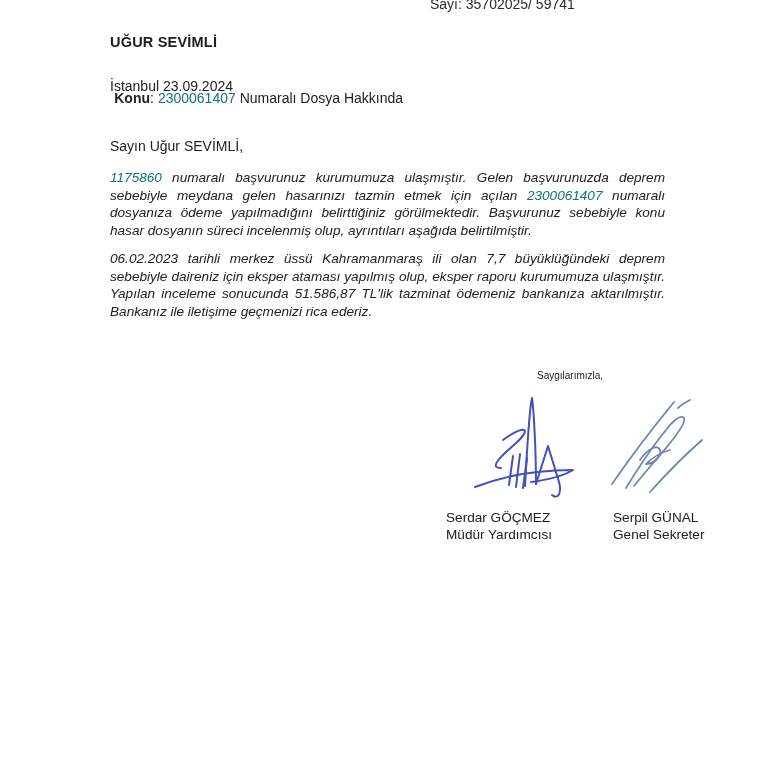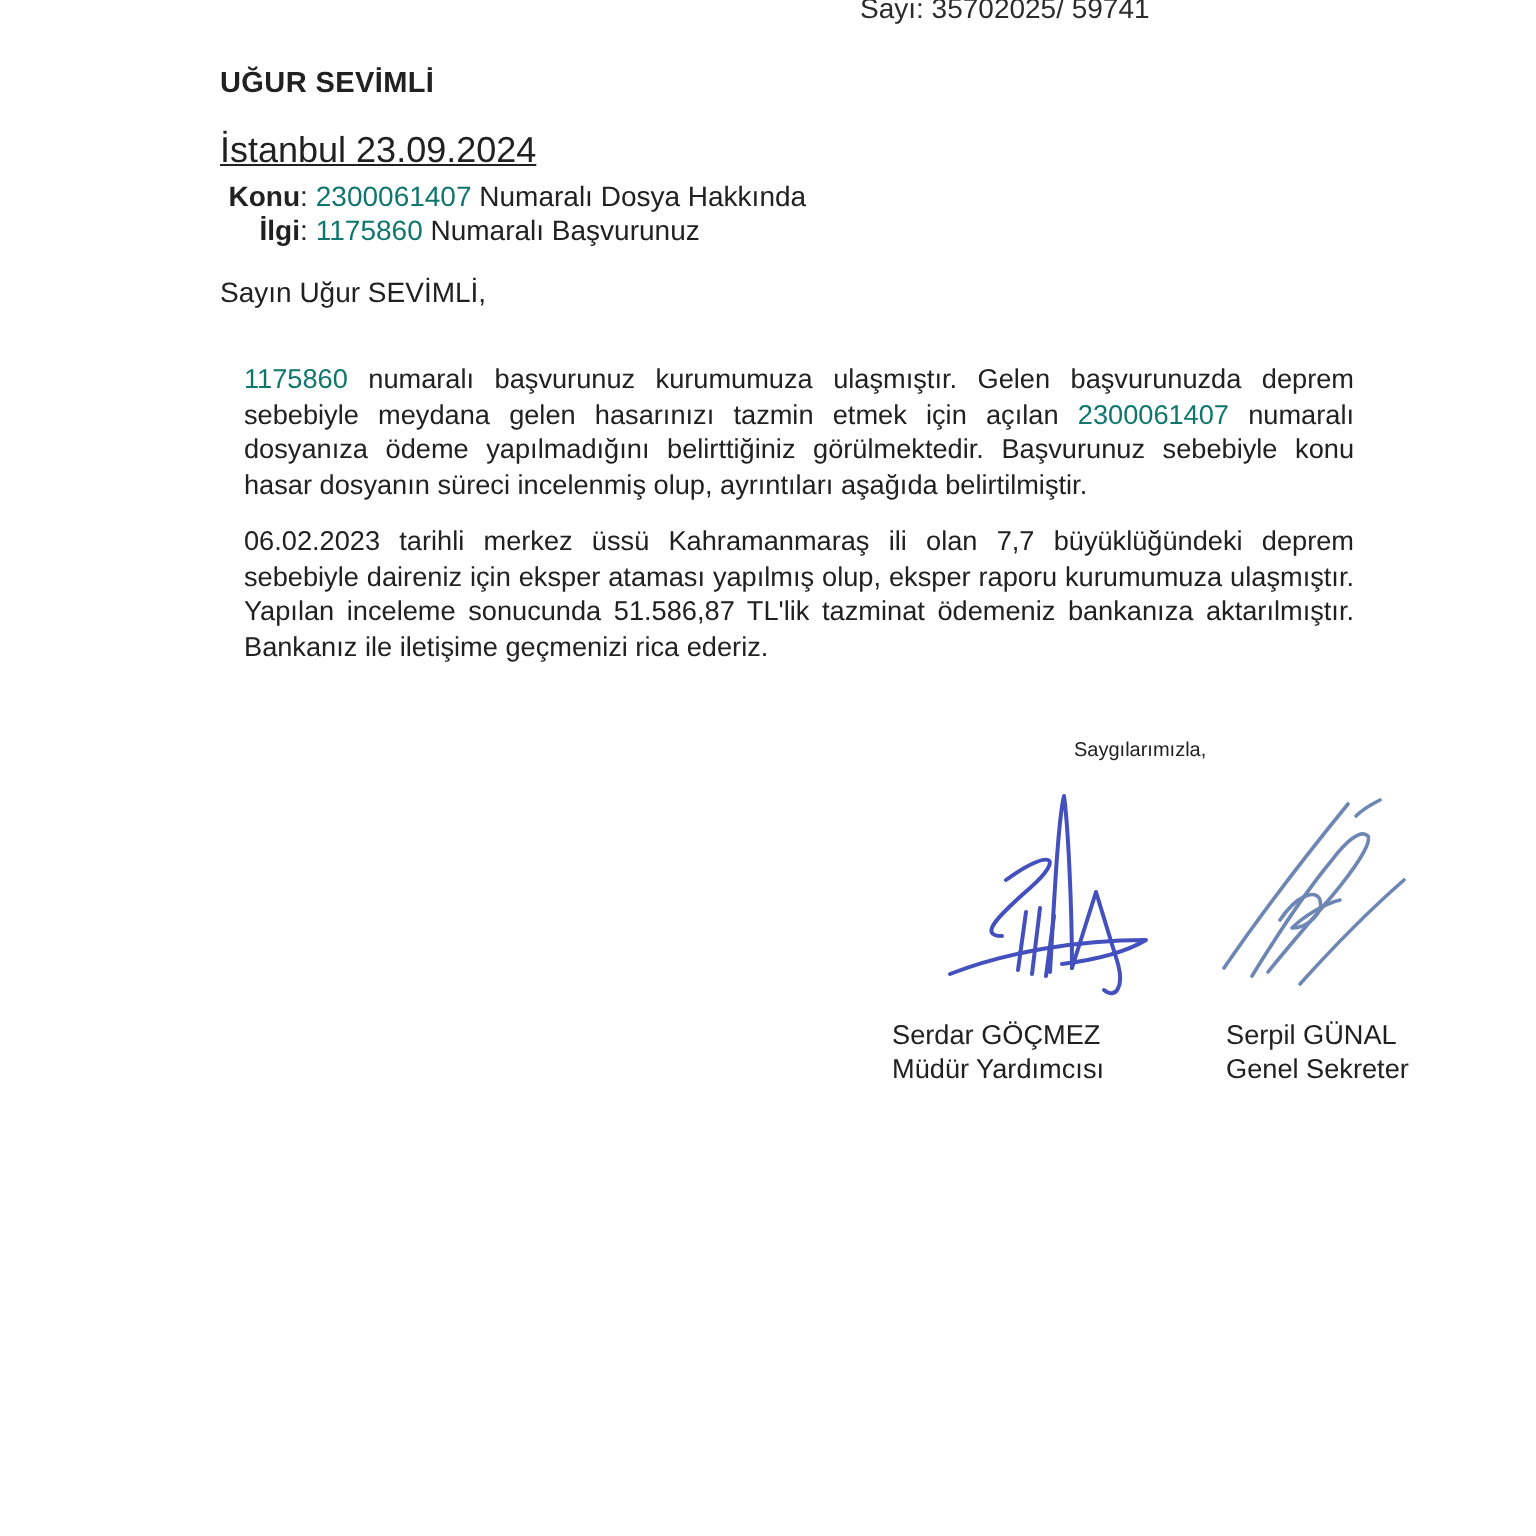--- a/index.html
+++ b/index.html
@@ -27,23 +27,22 @@
   }
   .recipient-name {
     left: 110px;
     top: 34px;
     font-size: 14.5px;
     font-weight: bold;
     letter-spacing: 0.2px;
   }
   .place-date {
     left: 110px;
-    top: 65px;
-    font-size: 18px;
-    text-decoration: underline;
+    top: 78px;
+    font-size: 14px;
   }
   .meta-block {
     left: 110px;
     top: 90px;
     font-size: 14px;
     line-height: 17px;
   }
   .meta-row { white-space: nowrap; }
   .meta-label {
     display: inline-block;
@@ -57,21 +56,22 @@
     left: 110px;
     top: 138px;
     font-size: 14px;
   }
   .body-par {
     left: 110px;
     width: 555px;
     font-size: 13.6px;
     line-height: 17.6px;
     text-align: justify;
-    margin: 12px;
+    margin: 0;
+    font-style: italic;
   }
   .par1 { top: 169px; }
   .par2 { top: 250px; }
   .closing-line {
     left: 110px;
     top: 355px;
     font-size: 14px;
   }
   .regards {
     left: 537px;
@@ -95,23 +95,20 @@
 
   <div class="abs sayi-line">Sayı: 35702025/ 59741</div>
 
   <div class="abs recipient-name">UĞUR SEVİMLİ</div>
 
   <div class="abs place-date">İstanbul 23.09.2024</div>
 
   <div class="abs meta-block">
     <div class="meta-row">
       <span class="meta-label">Konu</span><span class="meta-colon">:</span><span class="num">2300061407</span><span> Numaralı Dosya Hakkında</span>
-    </div>
-    <div class="meta-row">
-      <span class="meta-label">İlgi</span><span class="meta-colon">:</span><span class="num">1175860</span><span> Numaralı Başvurunuz</span>
     </div>
   </div>
 
   <div class="abs salutation">Sayın Uğur SEVİMLİ,</div>
 
   <p class="abs body-par par1"><span class="num">1175860</span><span> numaralı başvurunuz kurumumuza ulaşmıştır. Gelen başvurunuzda deprem sebebiyle meydana gelen hasarınızı tazmin etmek için açılan </span><span class="num">2300061407</span><span> numaralı dosyanıza ödeme yapılmadığını belirttiğiniz görülmektedir. Başvurunuz sebebiyle konu hasar dosyanın süreci incelenmiş olup, ayrıntıları aşağıda belirtilmiştir.</span></p>
 
   <p class="abs body-par par2">06.02.2023 tarihli merkez üssü Kahramanmaraş ili olan 7,7 büyüklüğündeki deprem sebebiyle daireniz için eksper ataması yapılmış olup, eksper raporu kurumumuza ulaşmıştır. Yapılan inceleme sonucunda 51.586,87 TL'lik tazminat ödemeniz bankanıza aktarılmıştır. Bankanız ile iletişime geçmenizi rica ederiz.</p>
 
 

